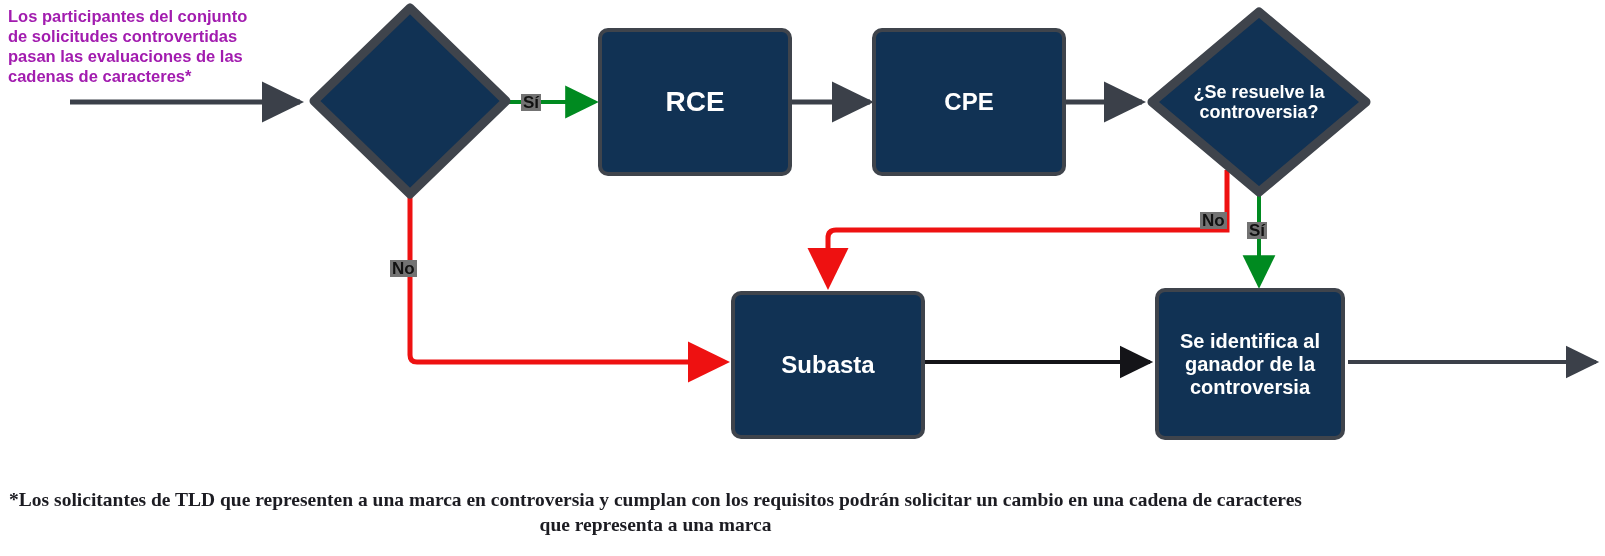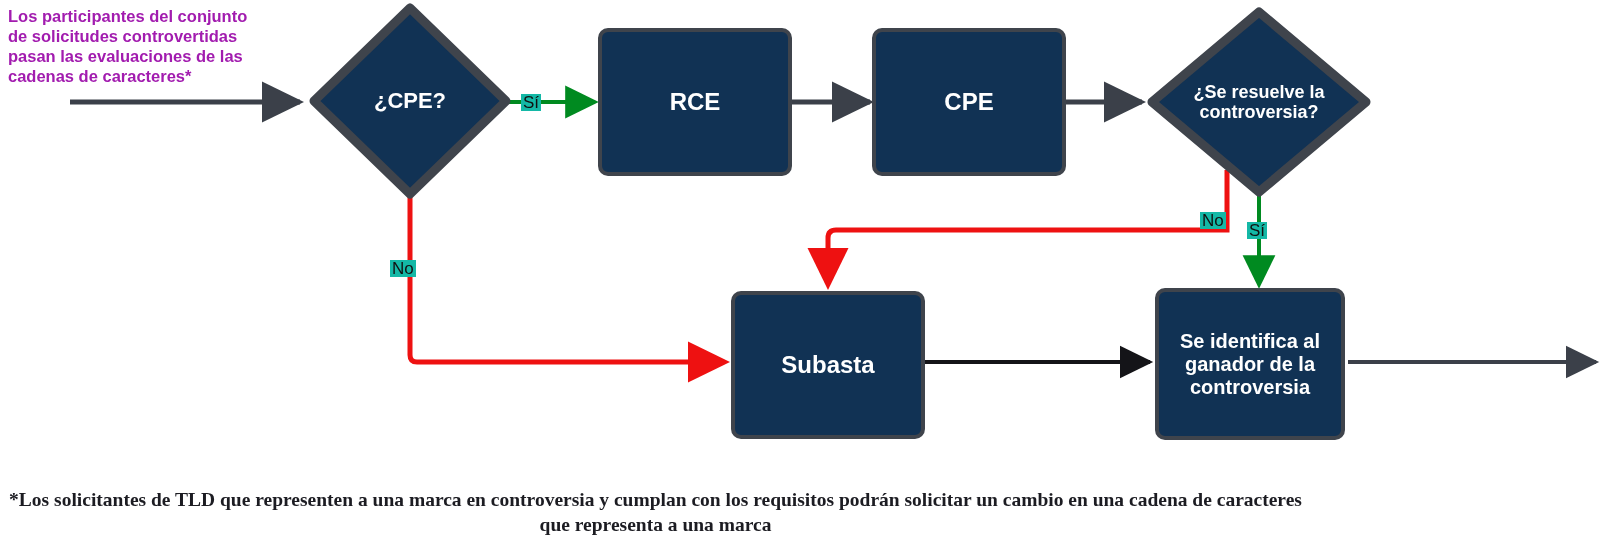--- a/index.html
+++ b/index.html
@@ -65,22 +65,22 @@
   .caption {
     position: absolute;
     color: #a21caf;
     font-weight: bold;
     line-height: 1.22;
     white-space: pre-line;
   }
   .edge-label {
     position: absolute;
     color: #111111;
-    font-weight: normal;
-    background: #14b8a6;
+    font-weight: bold;
+    background: #737373;
     padding: 0 2px;
     line-height: 1;
   }
   .footnote {
     position: absolute;
     left: 0;
     width: 1311px;
     text-align: center;
     color: #1c1c22;
     font-weight: bold;
@@ -152,24 +152,23 @@
      exit --&gt;
     <g>
       <line x1="1348" y1="362" x2="1596" y2="362" stroke="#3b4049" stroke-width="4" marker-end="url(#ah-black)"></line>
     </g>
   </svg>
 
   <div class="diamond-wrap" style="left:308px; top:2px; width:204px; height:198px; font-size:22px;">
     <svg class="diamond-shape" viewBox="0 0 204 198" preserveAspectRatio="none">
       <path d="M102,6 L198,99 L102,192 L6,99 Z" fill="#113254" stroke="#3f444c" stroke-width="9" stroke-linejoin="round"></path>
     </svg>
-    <div class="diamond-text">¿CPE?</div>
-  </div>
-
-  <div class="node rounded" style="left:598px; top:28px; width:194px; height:148px; font-size:24px;">
+  </div>
+
+  <div class="node rounded" style="left:598px; top:28px; width:194px; height:148px; font-size:28px;">
     <span class="node-label">RCE</span>
   </div>
 
   <div class="node rounded" style="left:872px; top:28px; width:194px; height:148px; font-size:24px;">
     <span class="node-label">CPE</span>
   </div>
 
   <div class="diamond-wrap" style="left:1146px; top:6px; width:226px; height:192px; font-size:18px;">
     <svg class="diamond-shape" viewBox="0 0 226 192" preserveAspectRatio="none">
       <path d="M113,6 L220,96 L113,186 L6,96 Z" fill="#113254" stroke="#3f444c" stroke-width="9" stroke-linejoin="round"></path>

